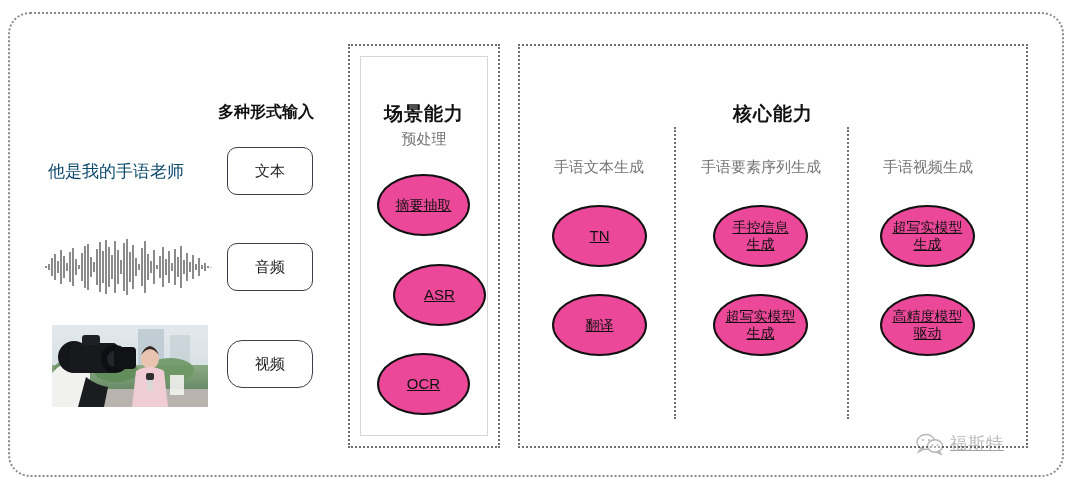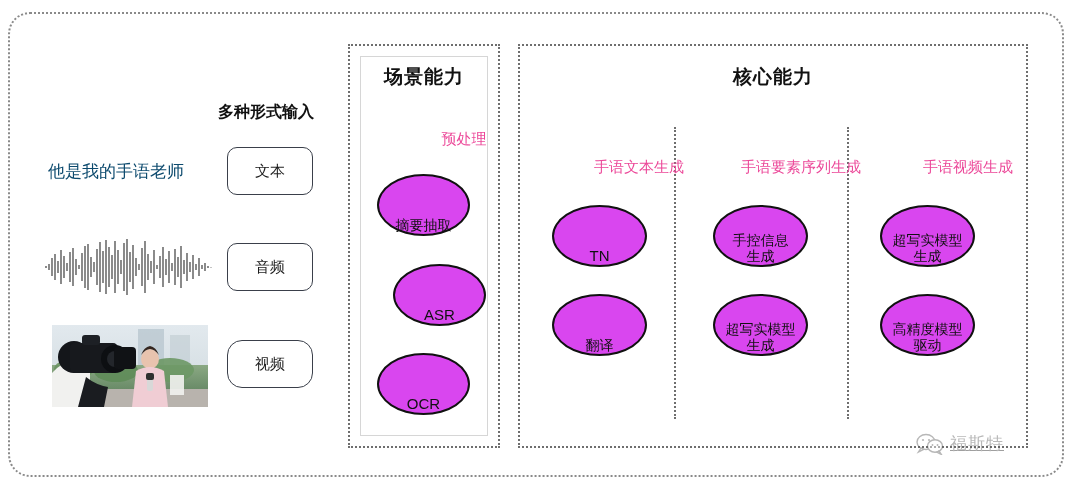--- a/index.html
+++ b/index.html
@@ -47,29 +47,29 @@
 
   
   .section-title {
     position: absolute;
     font-size: 19px;
     font-weight: bold;
     letter-spacing: 1px;
     color: #111111;
     text-align: center;
     white-space: nowrap;
+    margin-top: 37px;
   }
   .sub-label {
     position: absolute;
     font-size: 15px;
     font-weight: normal;
-    color: #ec4899;
+    color: #737373;
     text-align: center;
     white-space: nowrap;
-    margin-left: 40px;
   }
   .input-heading {
     position: absolute;
     font-size: 16px;
     font-weight: bold;
     color: #111111;
     white-space: nowrap;
   }
 
   
@@ -112,28 +112,29 @@
     background: #cfd6d2;
   }
 
   
   .node {
     position: absolute;
     border: 2.3px solid #111111;
     border-radius: 50%;
     box-sizing: border-box;
     display: flex;
-    align-items: flex-end;
+    align-items: center;
     justify-content: center;
     text-align: center;
     font-size: 14px;
     line-height: 1.18;
     color: #111111;
-    background: #d946ef;
+    background: #ec4899;
     white-space: pre-line;
+    text-decoration: underline;
   }
   .node.lat { font-size: 15px; }
 
   
   .vsep {
     position: absolute;
     width: 0;
     border-left: 2px dotted #6e6e6e;
   }
 

